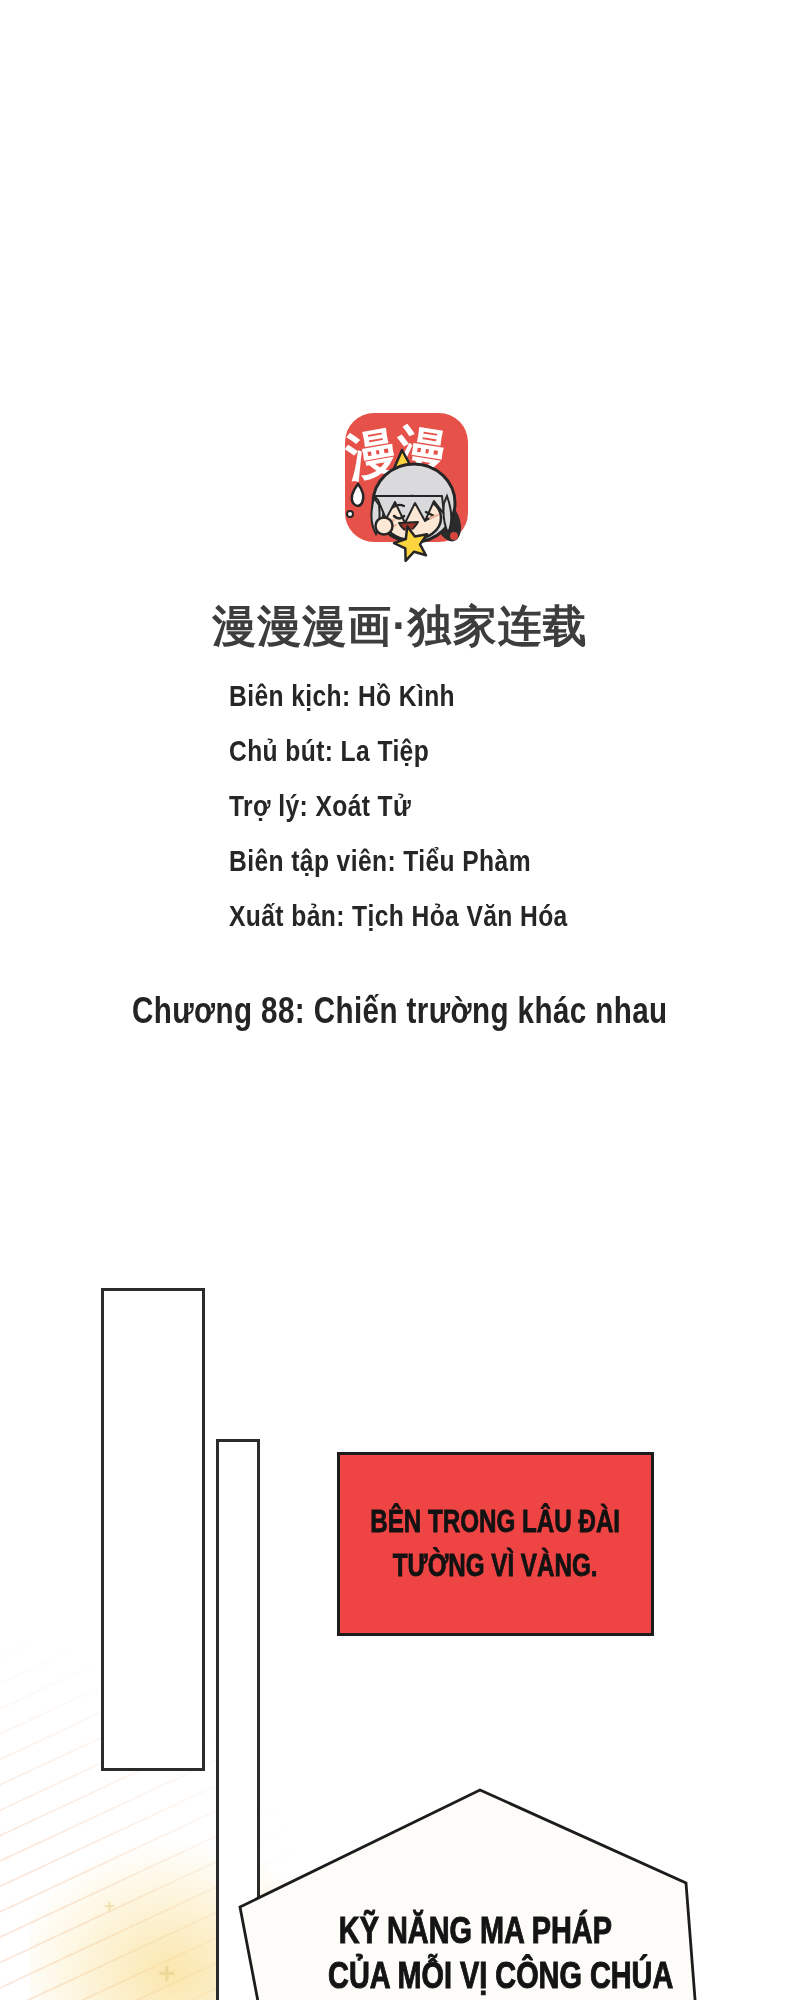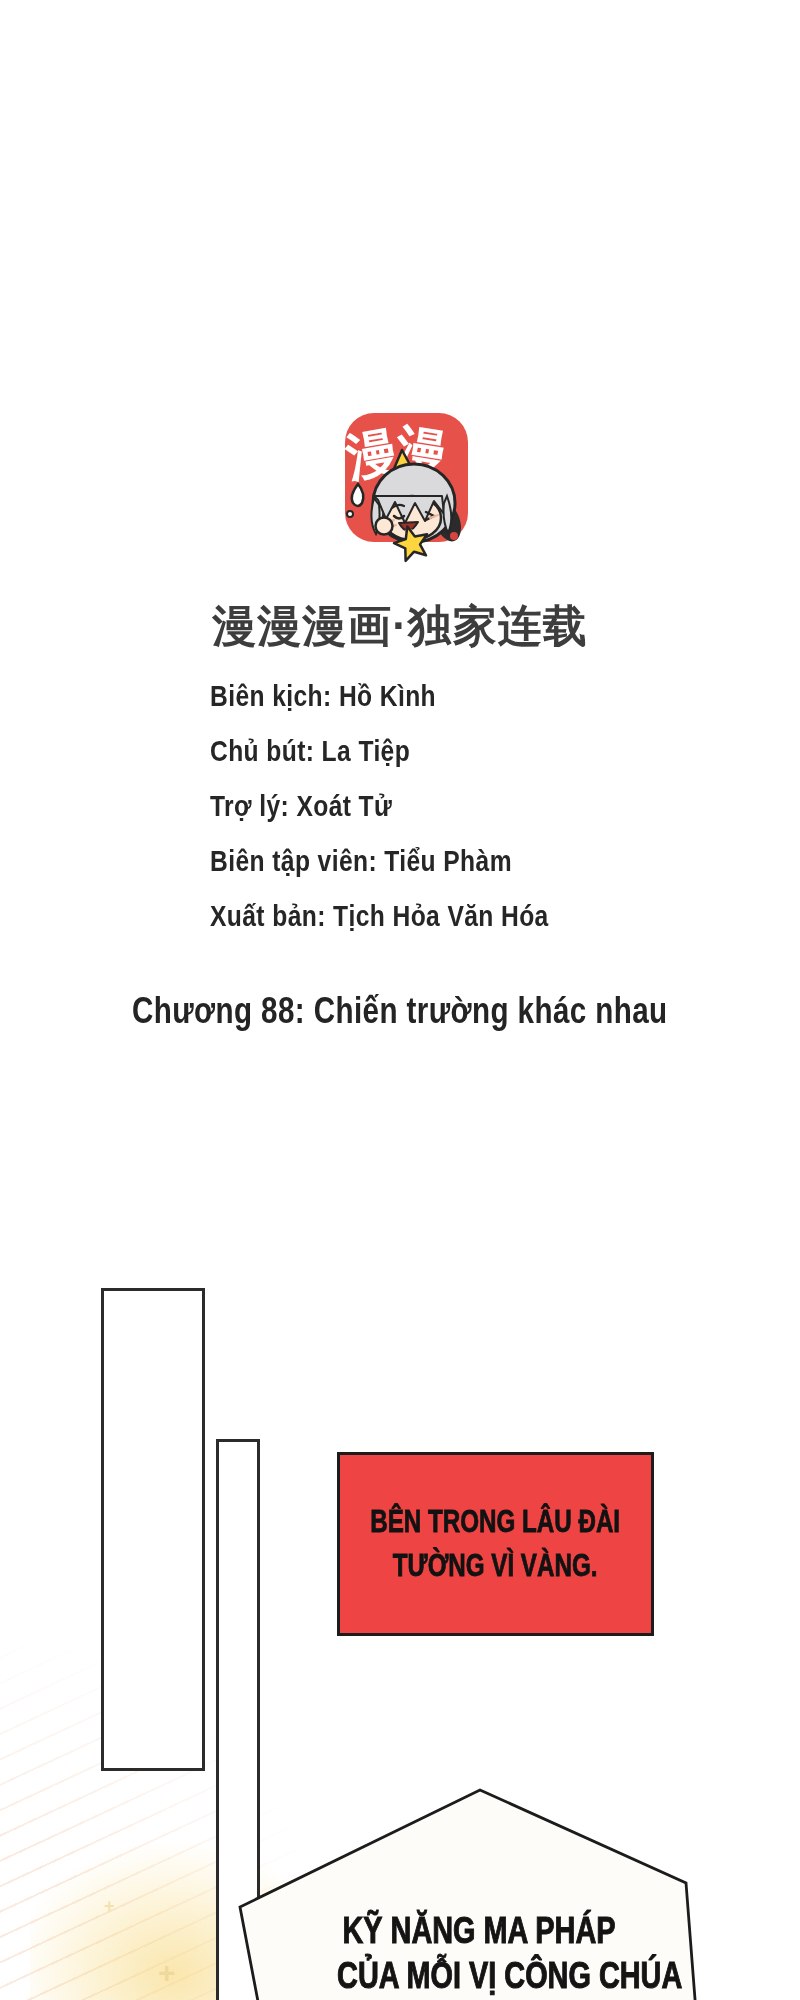--- a/index.html
+++ b/index.html
@@ -30,21 +30,21 @@
 
   
   .logo-svg{position:absolute;left:338px;top:406px;width:140px;height:160px;z-index:2;}
   .brand-caption{
     position:absolute;left:0;top:558px;width:800px;z-index:2;
     text-align:center;font-size:44px;line-height:40px;font-weight:700;
     color:#3d3d3d;letter-spacing:1px;margin-top:48px;
   }
 
   
-  .credits{position:absolute;left:210px;top:668px;z-index:2;}
+  .credits{position:absolute;left:229px;top:668px;z-index:2;}
   .credit-line{
     height:55px;display:flex;align-items:center;
     font-size:30px;font-weight:700;color:#262626;white-space:nowrap;
     transform:scaleX(0.82);transform-origin:left center;letter-spacing:0.5px;
   }
 
   
   .chapter{
     position:absolute;left:0;top:986px;width:800px;z-index:2;
     text-align:center;font-size:37px;line-height:50px;font-weight:700;color:#242424;
@@ -64,21 +64,21 @@
   }
   .caption-box .line{
     font-size:31px;line-height:44px;font-weight:700;color:#121212;white-space:nowrap;
     transform:scaleX(0.78);transform-origin:center;
     -webkit-text-stroke:0.8px #121212;
   }
 
   .overlay-svg{position:absolute;left:0;top:0;width:800px;height:2000px;z-index:3;}
 
   .bubble-text{
-    position:absolute;left:297px;top:1908px;width:364px;z-index:4;text-align:center;
+    position:absolute;left:288px;top:1908px;width:364px;z-index:4;text-align:right;
   }
   .bubble-text .line{
     font-size:37px;line-height:45px;font-weight:700;color:#141414;white-space:nowrap;
     transform:scaleX(0.78);transform-origin:center;
     -webkit-text-stroke:1px #141414;
   }
 </style>
 </head>
 <body>
 

